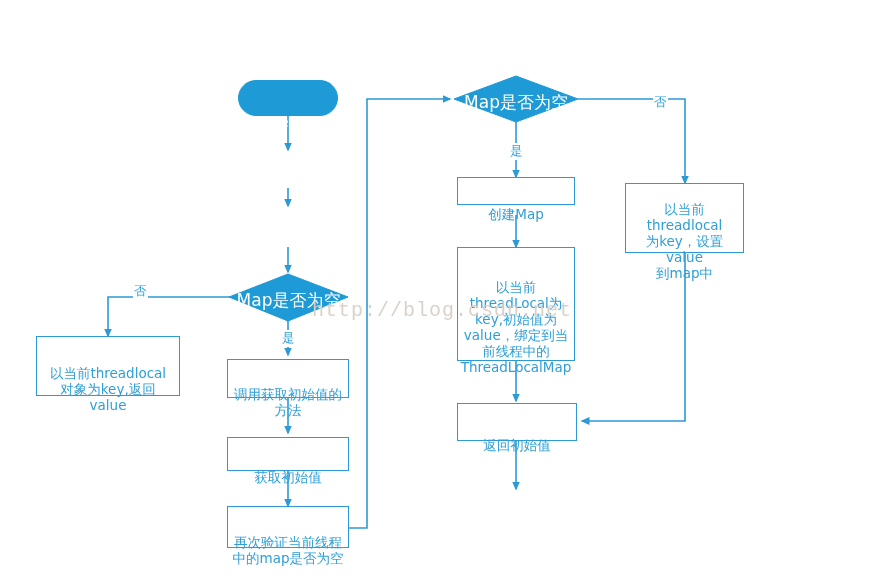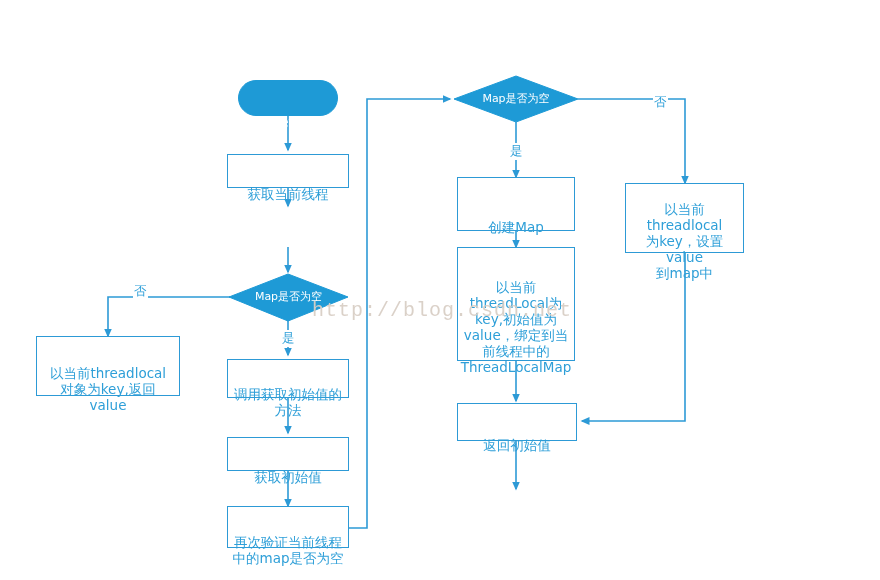--- a/index.html
+++ b/index.html
@@ -53,21 +53,21 @@
     border: 1px solid #1e9ad6;
     border-radius: 22px;
     color: #ffffff;
     font-size: 14px;
     font-weight: 500;
   }
   
   .dec-label {
     position: absolute;
     color: #ffffff;
-    font-size: 11px;
+    font-size: 17px;
     font-weight: 500;
     text-align: center;
     white-space: nowrap;
   }
   
   .elabel {
     position: absolute;
     color: #2e9fd8;
     font-size: 12.5px;
     background: #ffffff;
@@ -128,23 +128,20 @@
     </g>
 
     <polygon points="288,274 348,297 288,321 229,297" fill="#1e9ad6" stroke="#1e9ad6" stroke-width="1"></polygon>
     <polygon points="516,76 578,99 516,122 454,99" fill="#1e9ad6" stroke="#1e9ad6" stroke-width="1"></polygon>
   </svg>
 
   <div class="node term" style="left:238px; top:80px; width:100px; height:36px;">
     <span class="txt">调用get()开始</span>
   </div>
 
-  <div class="node proc" style="left:227px; top:154px; width:122px; height:34px;">
-    <span class="txt">获取当前线程</span>
-  </div>
 
 
   <div class="dec-label" style="left:229px; top:289px; width:119px;">
     <span>Map是否为空</span>
   </div>
 
   <div class="node proc" style="left:36px; top:336px; width:144px; height:60px;">
     <span class="txt">以当前threadlocal<br>对象为key,返回<br>value</span>
   </div>
 
@@ -157,21 +154,21 @@
   </div>
 
   <div class="node proc" style="left:227px; top:506px; width:122px; height:42px;">
     <span class="txt">再次验证当前线程<br>中的map是否为空</span>
   </div>
 
   <div class="dec-label" style="left:455px; top:91px; width:122px;">
     <span>Map是否为空</span>
   </div>
 
-  <div class="node proc" style="left:457px; top:177px; width:118px; height:54px;">
+  <div class="node proc" style="left:457px; top:177px; width:118px; height:28px;">
     <span class="txt">创建Map</span>
   </div>
 
   <div class="node proc" style="left:457px; top:247px; width:118px; height:114px;text-align:center;">
     <span class="txt">以当前<br>threadLocal为<br>key,初始值为<br>value，绑定到当<br>前线程中的<br>ThreadLocalMap</span>
   </div>
 
   <div class="node proc" style="left:625px; top:183px; width:119px; height:70px;">
     <span class="txt">以当前threadlocal<br>为key，设置value<br>到map中</span>
   </div>

